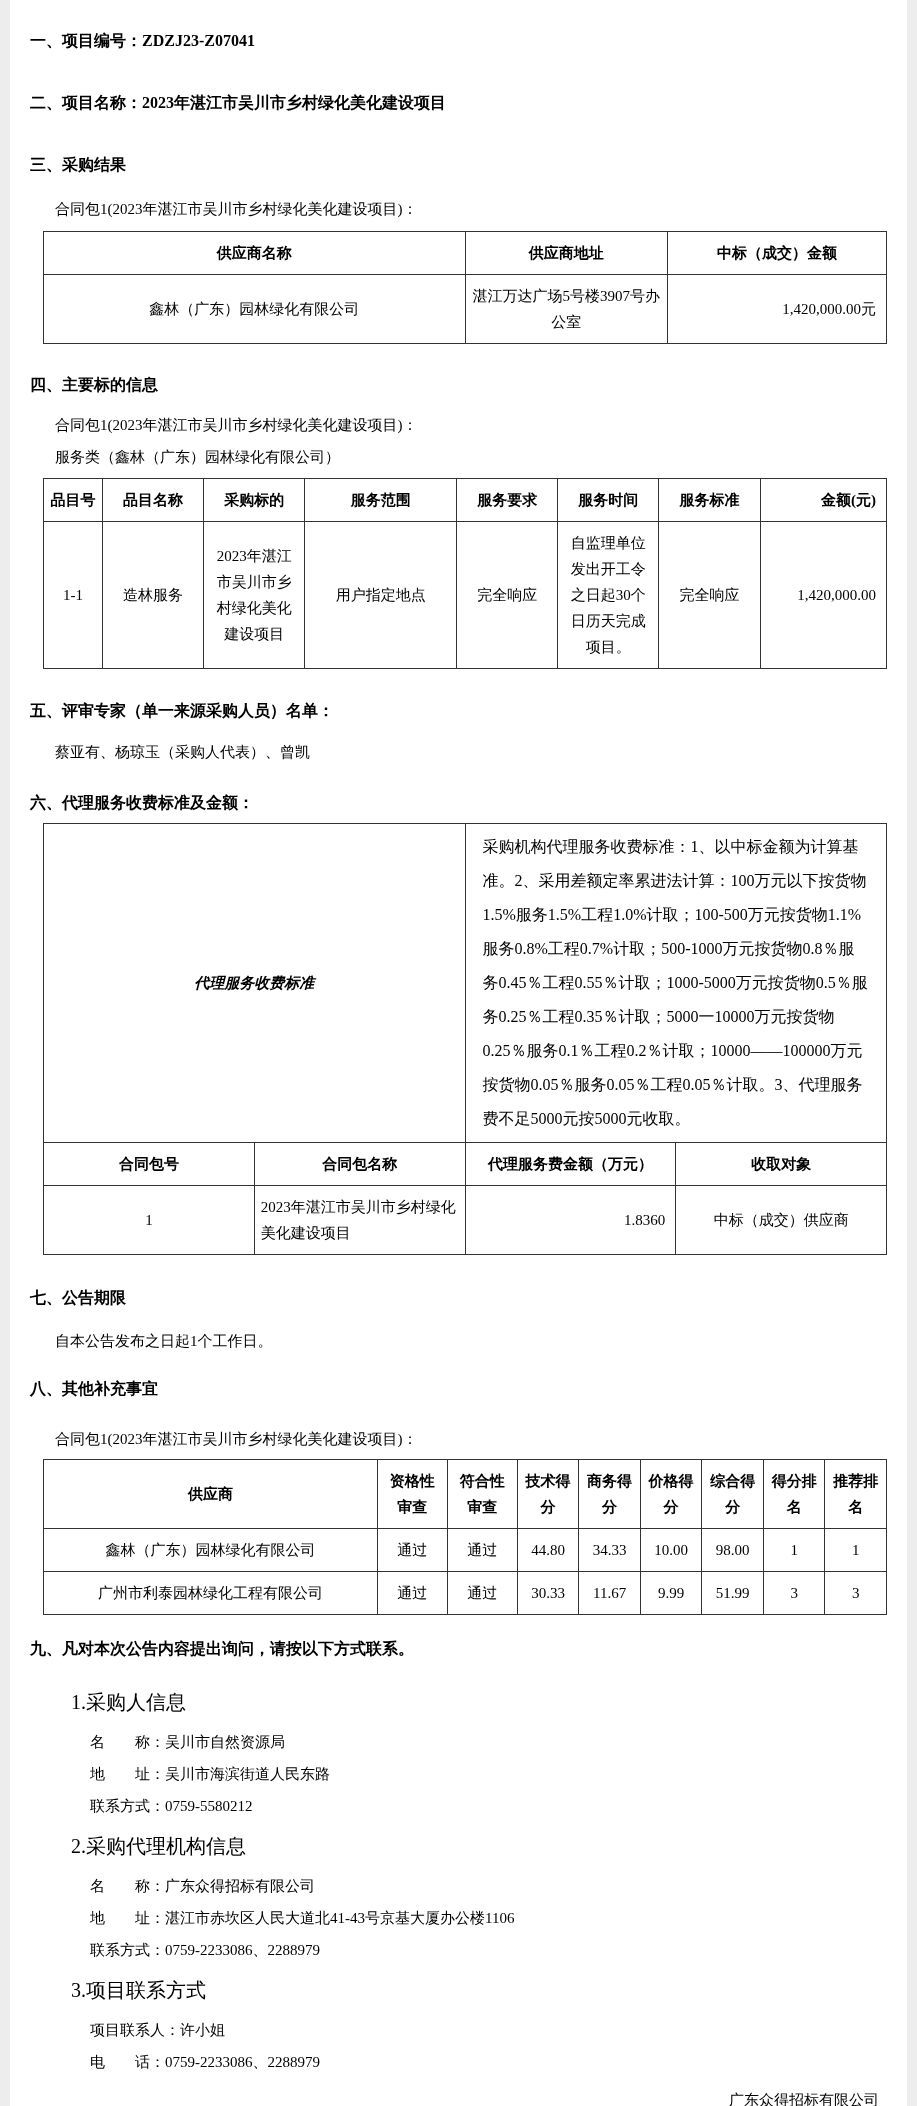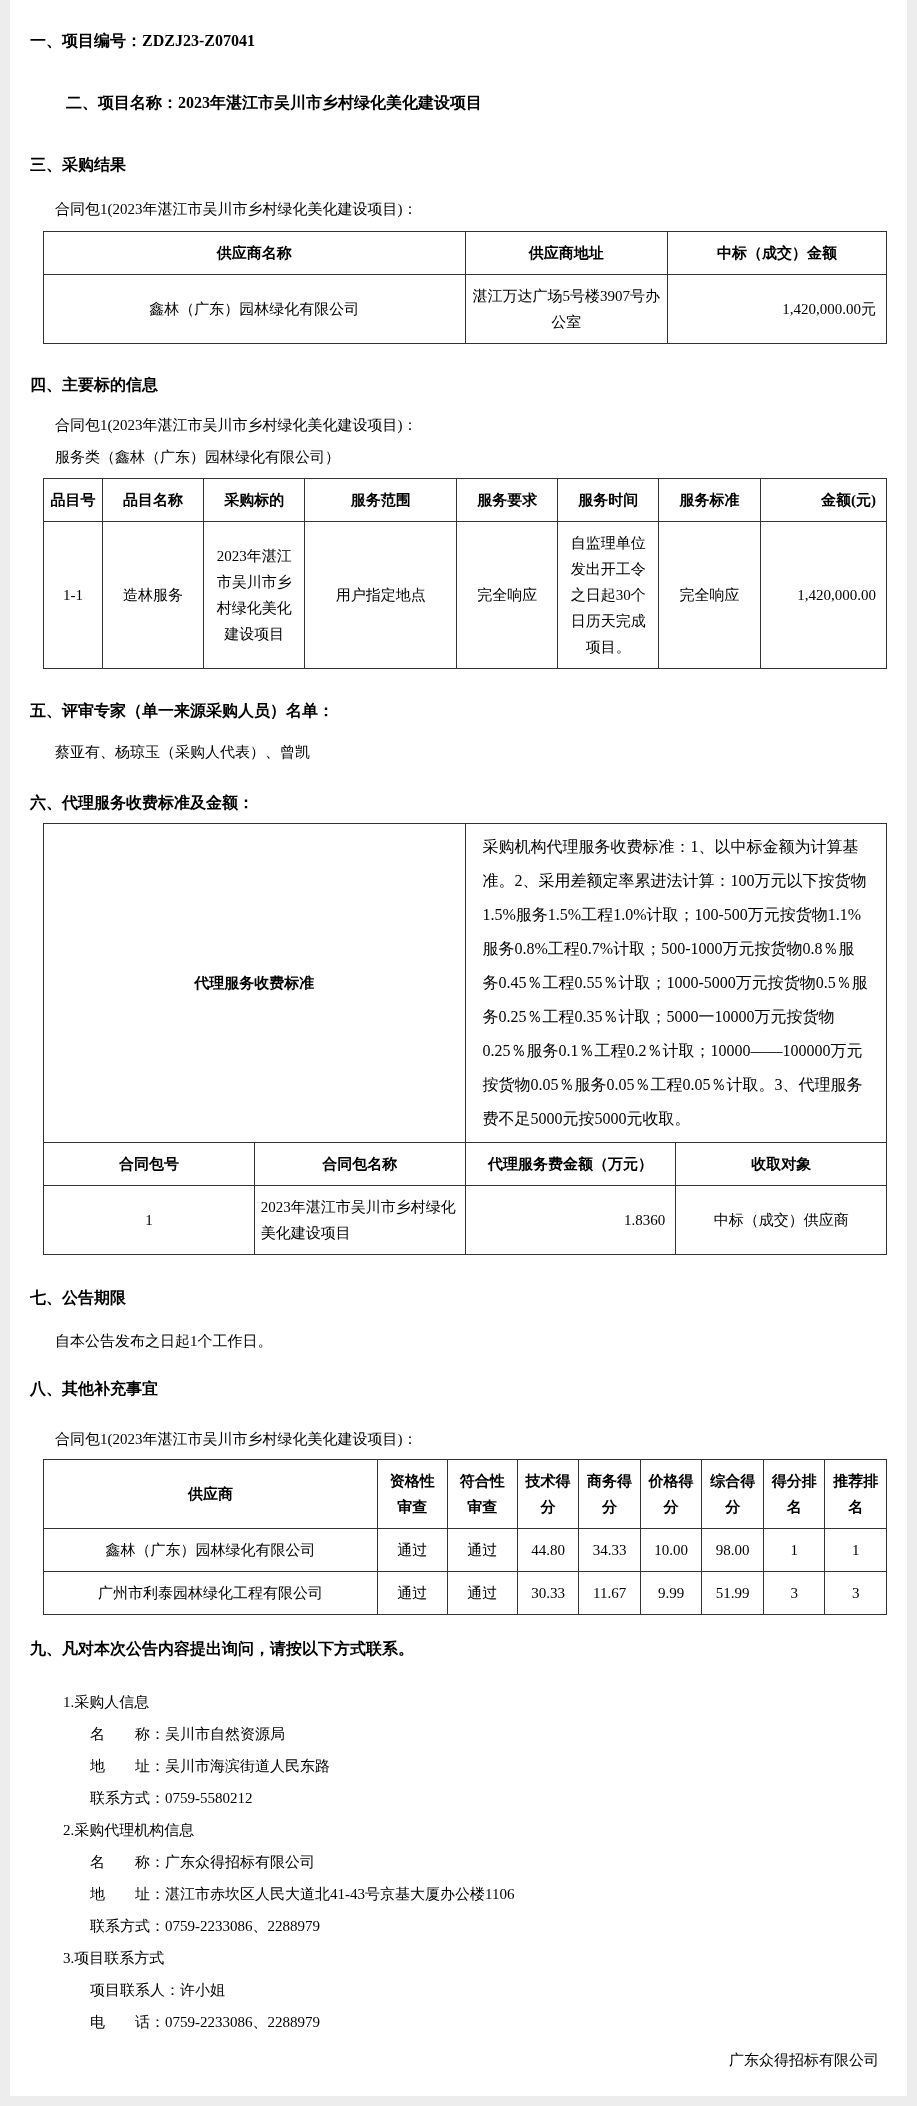--- a/index.html
+++ b/index.html
@@ -16,21 +16,21 @@
     background: #ffffff;
     padding: 32px 20px 4px 20px;
     min-height: 2096px;
   }
   .heading {
     font-size: 16px;
     font-weight: bold;
     line-height: 18px;
     margin: 0;
   }
-  .mt-h2 { margin-top: 44px; margin-left: 36px; }
+  .mt-h2 { margin-top: 44px; }
   .mt-h3 { margin-top: 44px; }
   .sub {
     font-size: 15px;
     line-height: 18px;
     margin: 0;
     padding-left: 25px;
   }
   table.doc {
     border-collapse: collapse;
     margin-left: 13px;
@@ -59,40 +59,40 @@
   .t2 td { padding: 4px 3px; }
   .t2 .c1 { width: 7%; }
   .t2 .c2, .t2 .c3, .t2 .c5, .t2 .c6, .t2 .c7 { width: 12%; }
   .t2 .c4 { width: 18%; }
   .t2 .c8 { width: 15%; }
   
   .t3 .c1 { width: 14.8%; }
   .t3 .c2 { width: 35.2%; }
   .t3 .c3 { width: 24.9%; }
   .t3 .c4 { width: 25.1%; }
-  .t3 .fee-label { font-weight: bold; }
+  .t3 .fee-label { font-weight: bold; font-style: italic; }
   .t3 .fee-text {
     text-align: justify;
     font-size: 16px;
     line-height: 34px;
     padding: 6px 17px;
   }
   .t3 th { padding: 9px 6px; }
   .t3 td { padding: 5px 6px; }
   
   .t4 th { padding: 5px 3px; line-height: 24px; }
   .t4 td { padding: 4px 3px; }
   .t4 .c-sup { width: 39.6%; }
   .t4 .c-q { width: 8.3%; }
   .t4 .c-s { width: 7.3%; }
   .experts {
     font-size: 15px; line-height: 18px; margin: 0; padding-left: 25px;
   }
   .contact-title {
-    font-size: 15px; line-height: 32px; margin: 0; padding-left: 33px;
+    font-size: 20px; line-height: 32px; margin: 8px; padding-left: 33px;
   }
   .contact-line {
     font-size: 15px; line-height: 32px; margin: 0; padding-left: 60px;
   }
   .footer-line {
     font-size: 15px; line-height: 32px; margin: 0;
     text-align: right; padding-right: 8px;
   }
   .mt13 { margin-top: 13px; }
   .mt12 { margin-top: 12px; }

